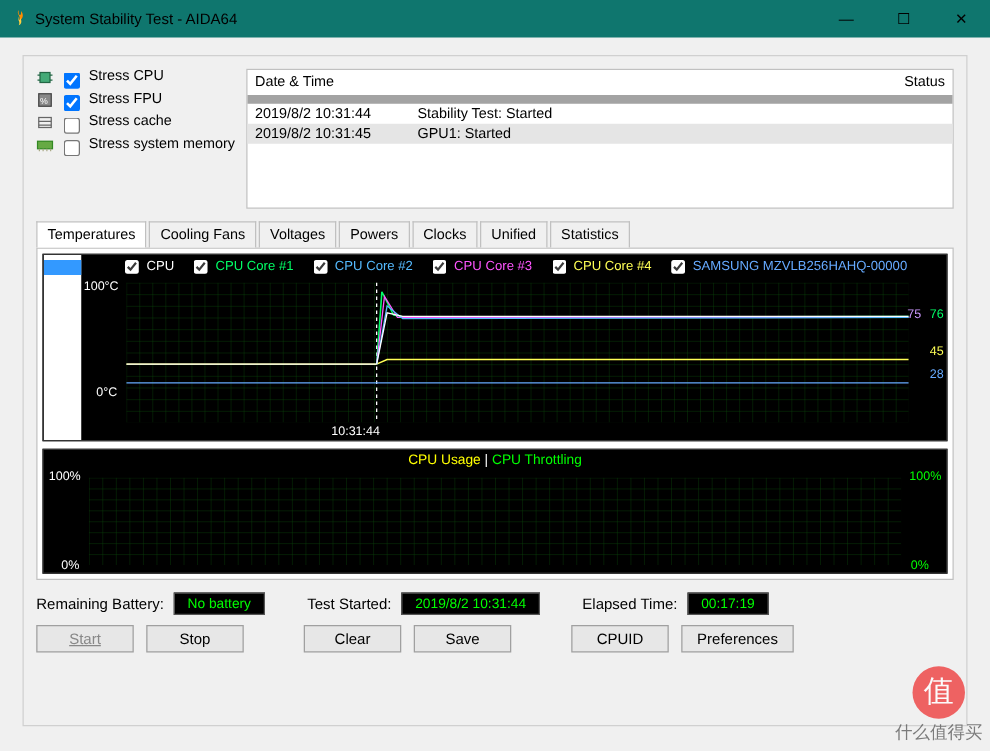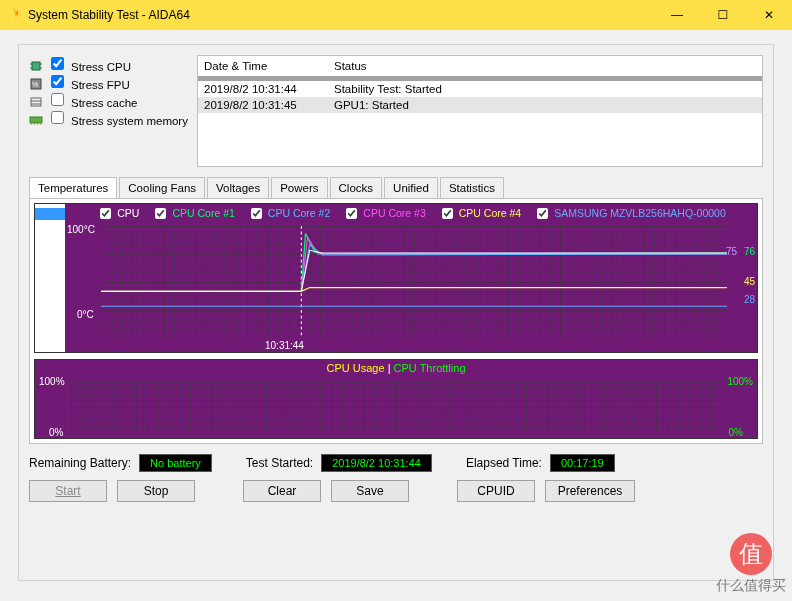--- a/index.html
+++ b/index.html
@@ -1,44 +1,44 @@
 <!DOCTYPE html>
 <html><head>
 <meta charset="utf-8">
 <style>
   * { box-sizing: border-box; font-family: "Segoe UI", Tahoma, sans-serif; }
   body { margin: 0; background: #f0f0f0; width: 792px; height: 601px; overflow: hidden; }
 
-  .titlebar { height: 30px; background: #fde047; display: flex; align-items: center; padding-left: 8px; font-size: 12px; }
+  .titlebar { height: 30px; background: #0f766e; display: flex; align-items: center; padding-left: 8px; font-size: 12px; }
   .titlebar .flame { width: 14px; height: 14px; margin-right: 6px; }
   .titlebar .spacer { flex: 1; }
   .titlebar .winbtn { width: 46px; height: 30px; display: flex; align-items: center; justify-content: center; font-size: 12px; cursor: pointer; }
 
   .frame { position: absolute; left: 18px; top: 44px; right: 18px; bottom: 20px; border: 1px solid #d0d0d0; background: #f0f0f0; padding: 10px 10px 4px 10px; }
 
   .top-row { display: flex; gap: 8px; }
   .checks { width: 160px; font-size: 11.5px; }
-  .check-item { display: flex; align-items: flex-end; gap: 4px; height: 18px; }
+  .check-item { display: flex; align-items: flex-start; gap: 4px; height: 18px; }
   .devicon { width: 14px; height: 14px; display: inline-block; }
 
   .eventbox { flex: 1; border: 1px solid #c0c0c0; background: #fff; font-size: 11.5px; display:flex; flex-direction:column; }
-  .eventhdr { display: flex; padding: 4px 6px; border-bottom: 5px solid #a3a3a3; }
+  .eventhdr { display: flex; padding: 4px 6px; border-bottom: 7px solid #a3a3a3; justify-content: space-between; }
   .eventhdr .col1 { width: 130px; }
   .eventrow { display: flex; padding: 2px 6px; }
   .eventrow .col1 { width: 130px; }
   .eventrow.sel { background: #e5e5e5; }
 
   .tabs { margin-top: 10px; font-size: 11.5px; display: flex; }
   .tab { padding: 4px 8px; border: 1px solid #c0c0c0; border-bottom: none; margin-right: 2px; background: #f0f0f0; cursor: pointer; }
   .tab.active { background: #fff; }
   .tabbody { border: 1px solid #c0c0c0; background: #fff; padding: 4px; }
 
-  .chartbox { background: #701a75; border: 1px solid #333; position: relative; overflow: hidden; }
+  .chartbox { background: #000000; border: 1px solid #333; position: relative; overflow: hidden; }
   .chart1 { height: 150px; }
-  .chart2 { height: 80px; margin-top: 6px; }
+  .chart2 { height: 100px; margin-top: 6px; }
 
   .legend { display:flex; gap:12px; justify-content:center; align-items:center; height:18px; font-size:10.5px; color:#fff; }
   .legend label { display:flex; align-items:center; gap:3px; }
   .legend input { accent-color:#fff; width:11px; height:11px; }
 
   .chart-title { text-align:center; color:#fff; font-size:11px; height:16px; padding-top:2px; }
   .ct-usage { color:#ff0; }
   .ct-throt { color:#0f0; }
 
   .status-row { margin-top: 10px; font-size: 12px; display: flex; align-items: center; gap: 8px; }

